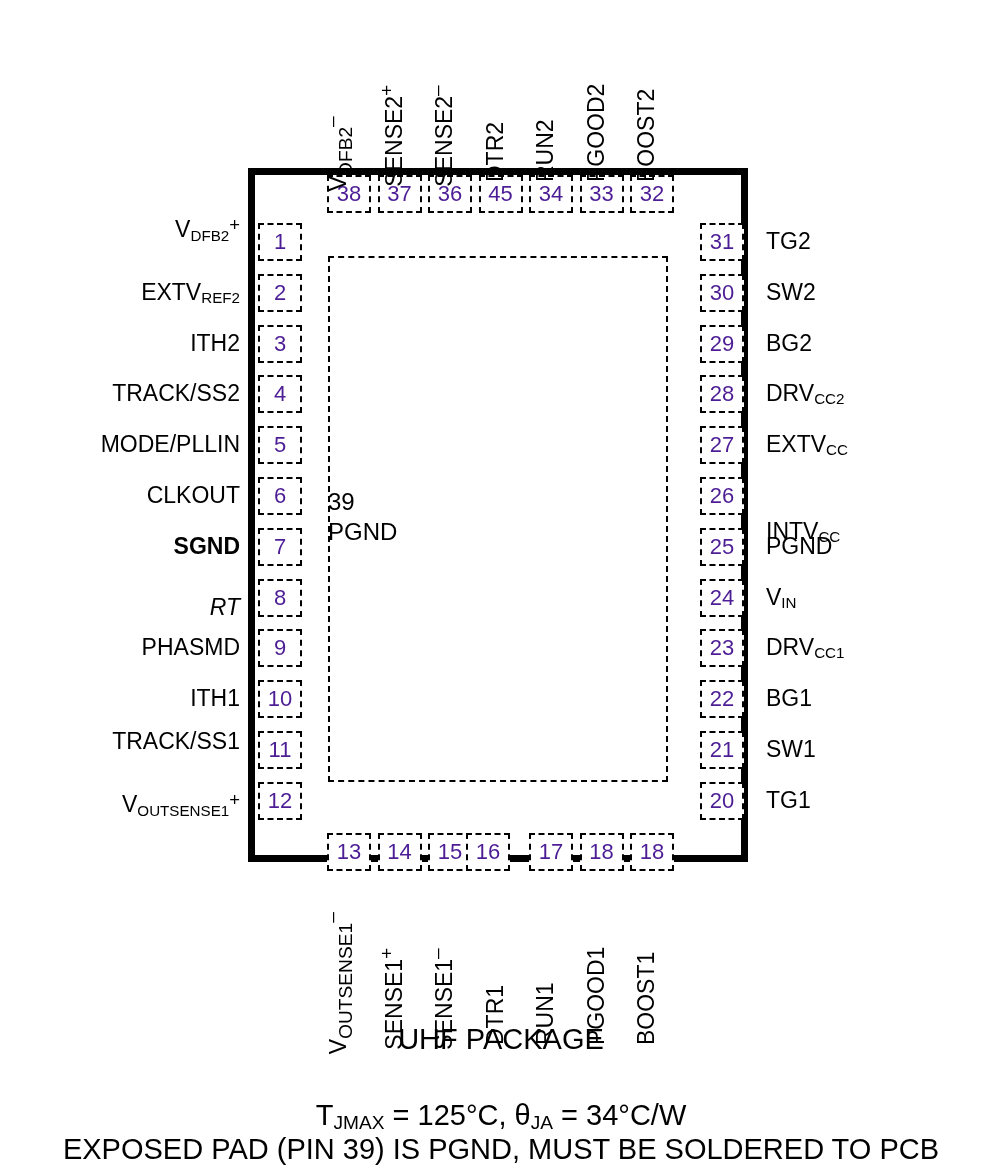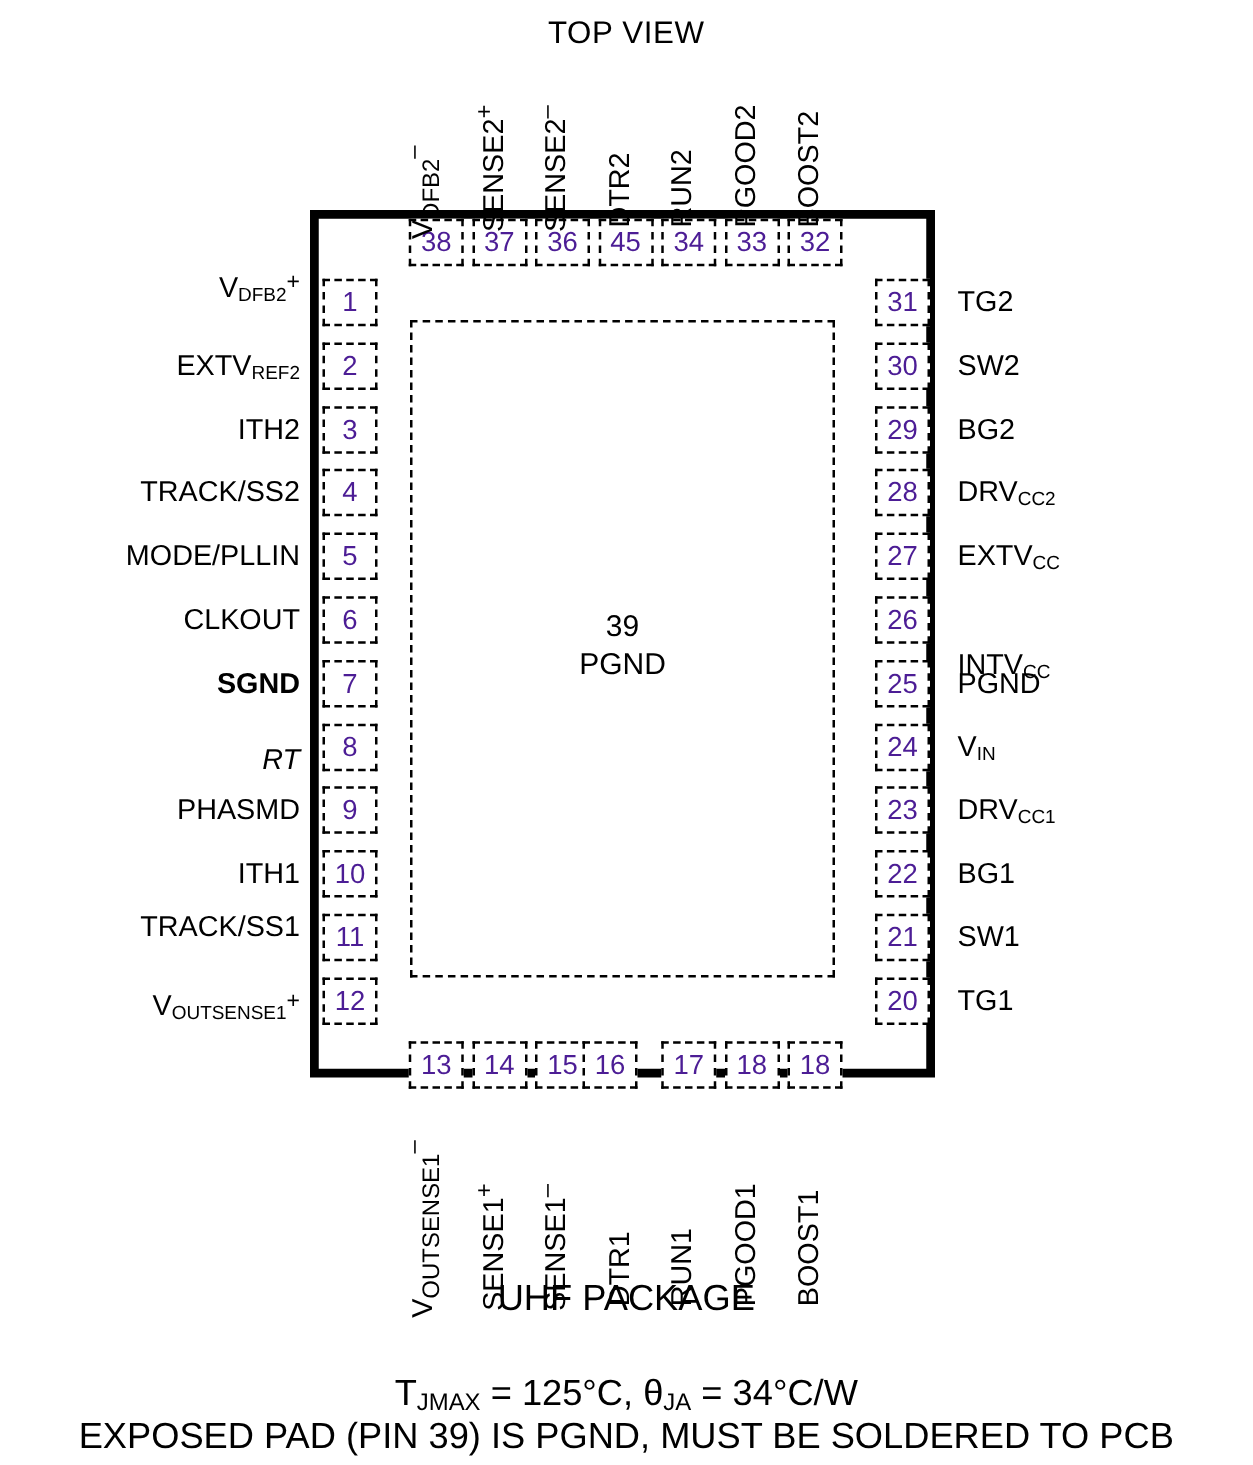--- a/index.html
+++ b/index.html
@@ -52,21 +52,21 @@
     height: 526px;
     border: 2px dashed #000000;
     box-sizing: border-box;
     background: #ffffff;
   }
   .pad-label {
     position: absolute;
     left: 328px;
     top: 487px;
     width: 340px;
-    text-align: center;
+    text-align: left;
     font-size: 24px;
     line-height: 30px;
   }
 
   
   .pin {
     position: absolute;
     border: 2px dashed #000000;
     box-sizing: border-box;
     background: #ffffff;
@@ -131,21 +131,20 @@
   .f2 { top: 1058px; }
   .f3 { top: 1098px; }
   .f4 { top: 1132px; }
   .footer sub { font-size: 0.66em; vertical-align: -0.22em; }
 </style>
 </head>
 <body>
 
 <div id="root">
 
-  <div class="top-view-title">TOP VIEW</div>
 
   <div class="pkg-body"></div>
 
   <div class="exposed-pad"></div>
   <div class="pad-label">
     <div>39</div>
     <div>PGND</div>
   </div>
 
   <div id="pins-layer">

